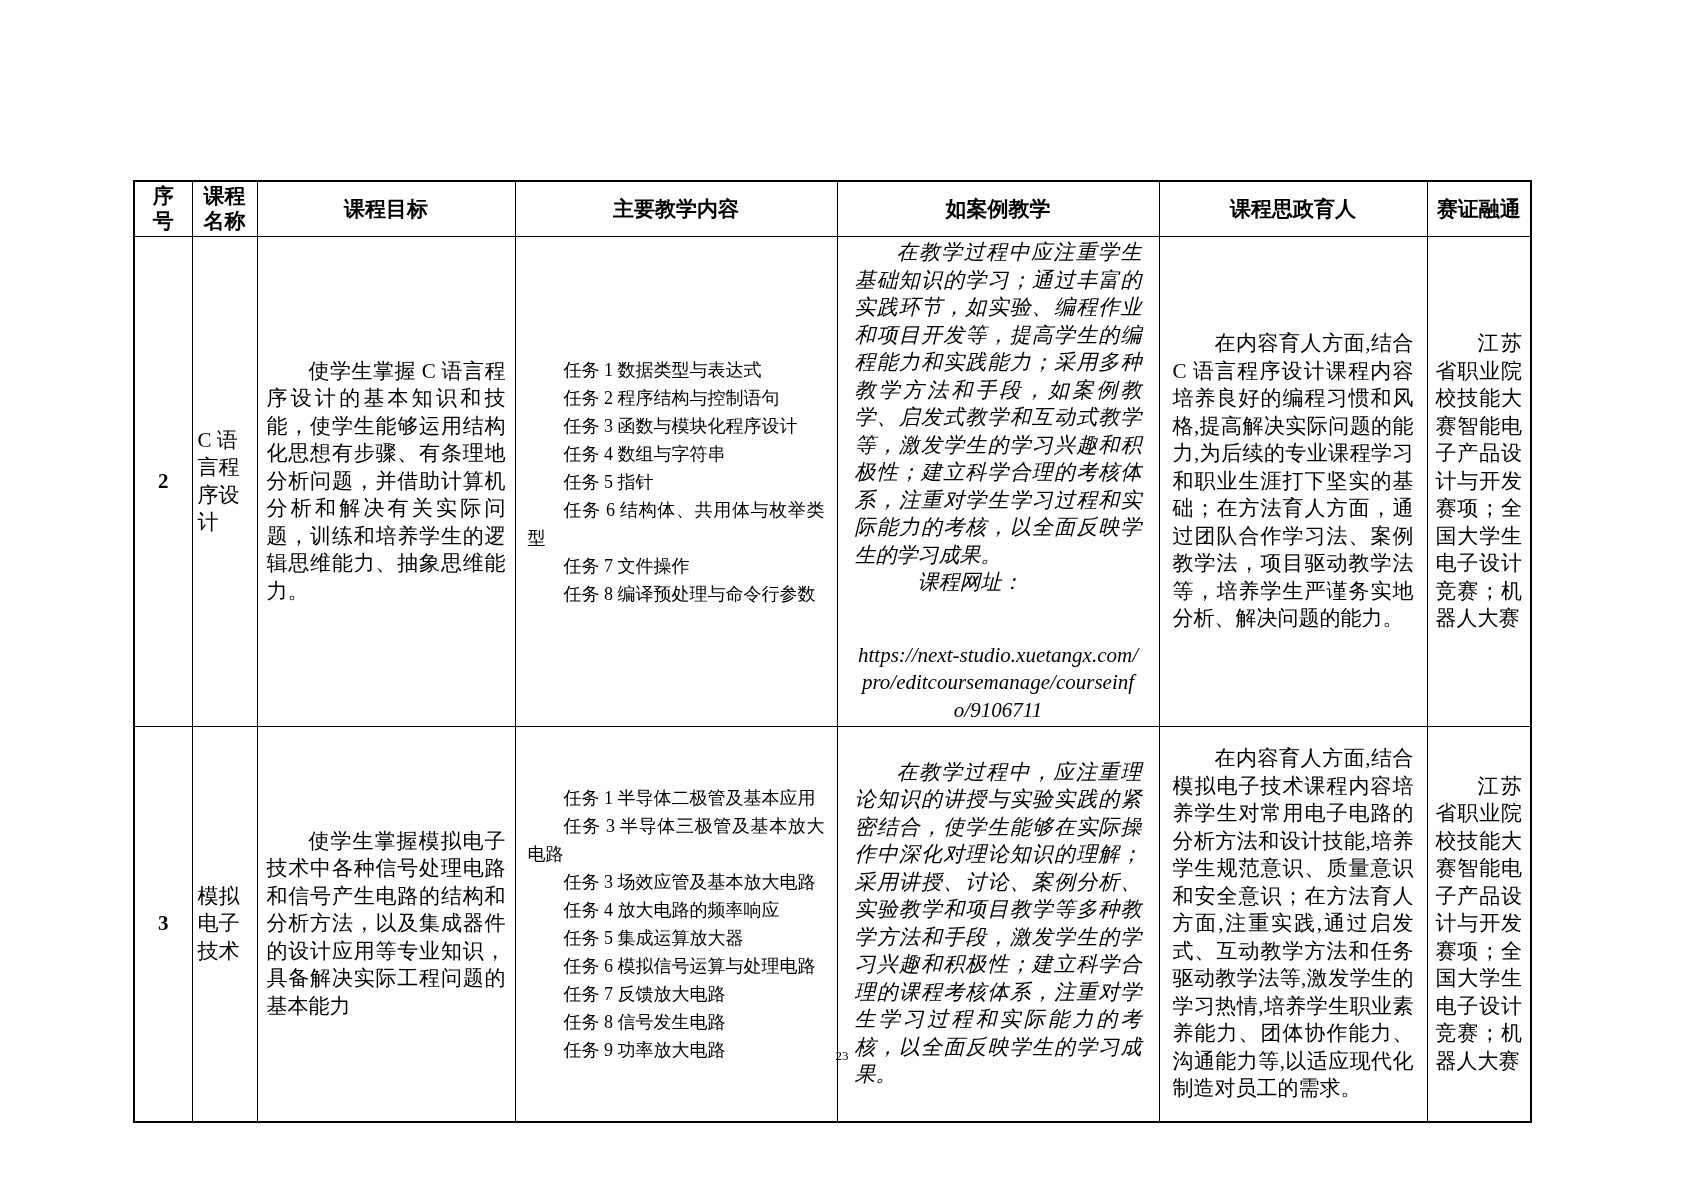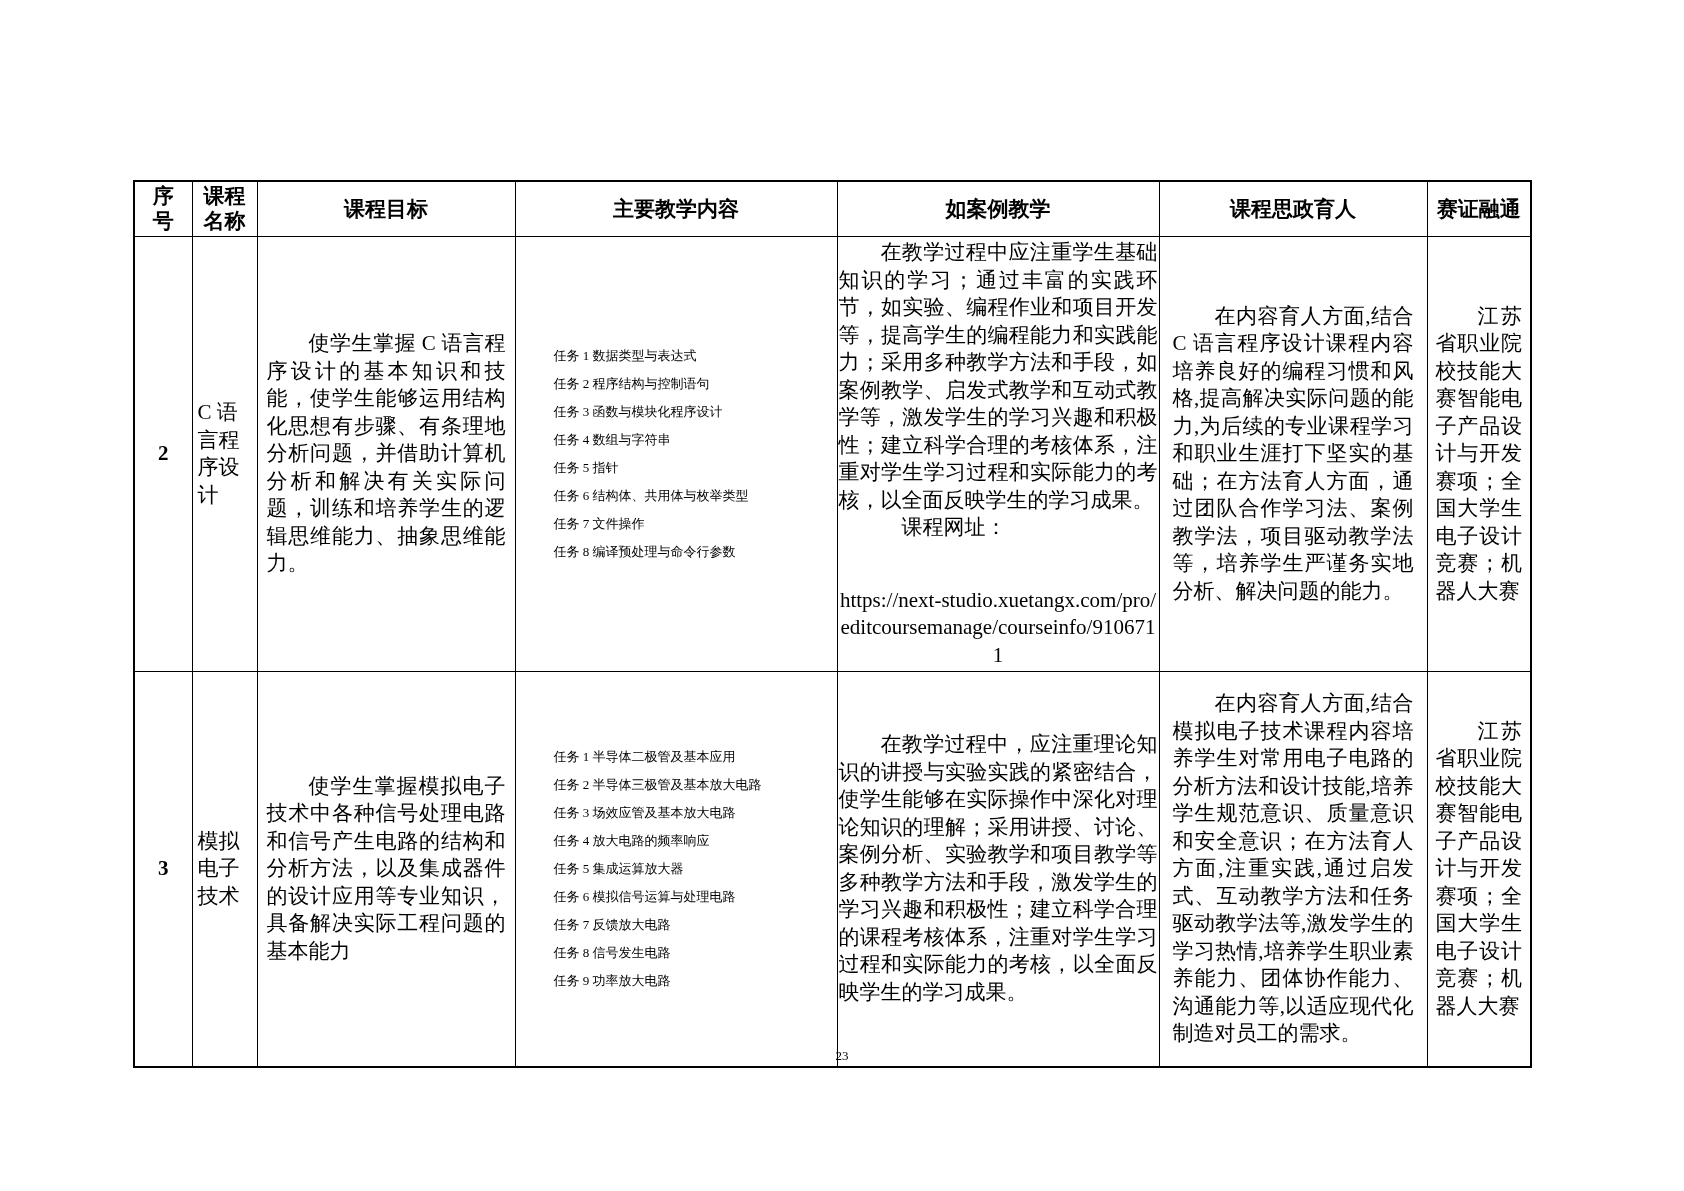--- a/index.html
+++ b/index.html
@@ -33,22 +33,22 @@
     font-weight: bold;
     text-align: center;
     white-space: pre-line;
     font-size: 21px;
     line-height: 25px;
     padding: 2px 2px;
   }
   td.c-no   { text-align: center; font-weight: bold; padding: 2px 2px; }
   td.c-name { padding: 10px 5px; text-align: left; }
   td.c-obj  { padding: 2px 9px; }
-  td.c-content { font-size: 13px; line-height: 28px; padding: 20px 12px; }
-  td.c-req  { padding: 2px 1px; }
+  td.c-content { font-size: 18px; line-height: 28px; padding: 20px 12px; }
+  td.c-req  { padding: 2px 17px; font-style: italic; }
   td.c-ideo { padding: 18px 13px; }
   td.c-comp { padding: 2px 8px; }
 
   .para {
     margin: 0;
     text-indent: 2em;
     text-align: justify;
     line-break: strict;
   }
   .para.indent-3 { text-indent: 3em; }
@@ -119,21 +119,21 @@
     </tr>
 
     <tr style="height:358px">
       <td class="c-no">3</td>
       <td class="c-name">模拟电子技术</td>
       <td class="c-obj">
         <p class="para">使学生掌握模拟电子技术中各种信号处理电路和信号产生电路的结构和分析方法，以及集成器件的设计应用等专业知识，具备解决实际工程问题的基本能力</p>
       </td>
       <td class="c-content">
             <p class="para">任务 1 半导体二极管及基本应用</p>
-            <p class="para">任务 2 半导体三极管及基本放大电路</p>
+            <p class="para">任务 3 半导体三极管及基本放大电路</p>
             <p class="para">任务 3 场效应管及基本放大电路</p>
             <p class="para">任务 4 放大电路的频率响应</p>
             <p class="para">任务 5 集成运算放大器</p>
             <p class="para">任务 6 模拟信号运算与处理电路</p>
             <p class="para">任务 7 反馈放大电路</p>
             <p class="para">任务 8 信号发生电路</p>
             <p class="para">任务 9 功率放大电路</p>
           </td>
       <td class="c-req">
             <p class="para">在教学过程中，应注重理论知识的讲授与实验实践的紧密结合，使学生能够在实际操作中深化对理论知识的理解；采用讲授、讨论、案例分析、实验教学和项目教学等多种教学方法和手段，激发学生的学习兴趣和积极性；建立科学合理的课程考核体系，注重对学生学习过程和实际能力的考核，以全面反映学生的学习成果。</p>

